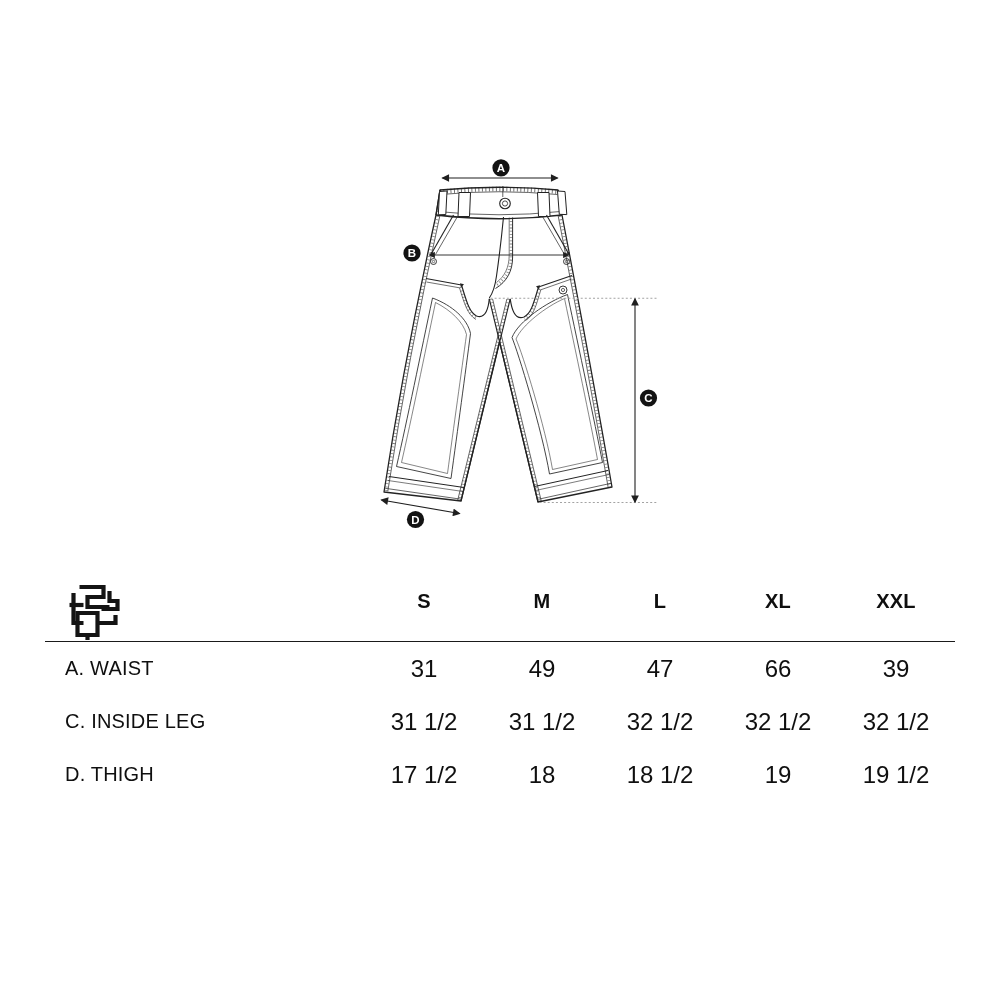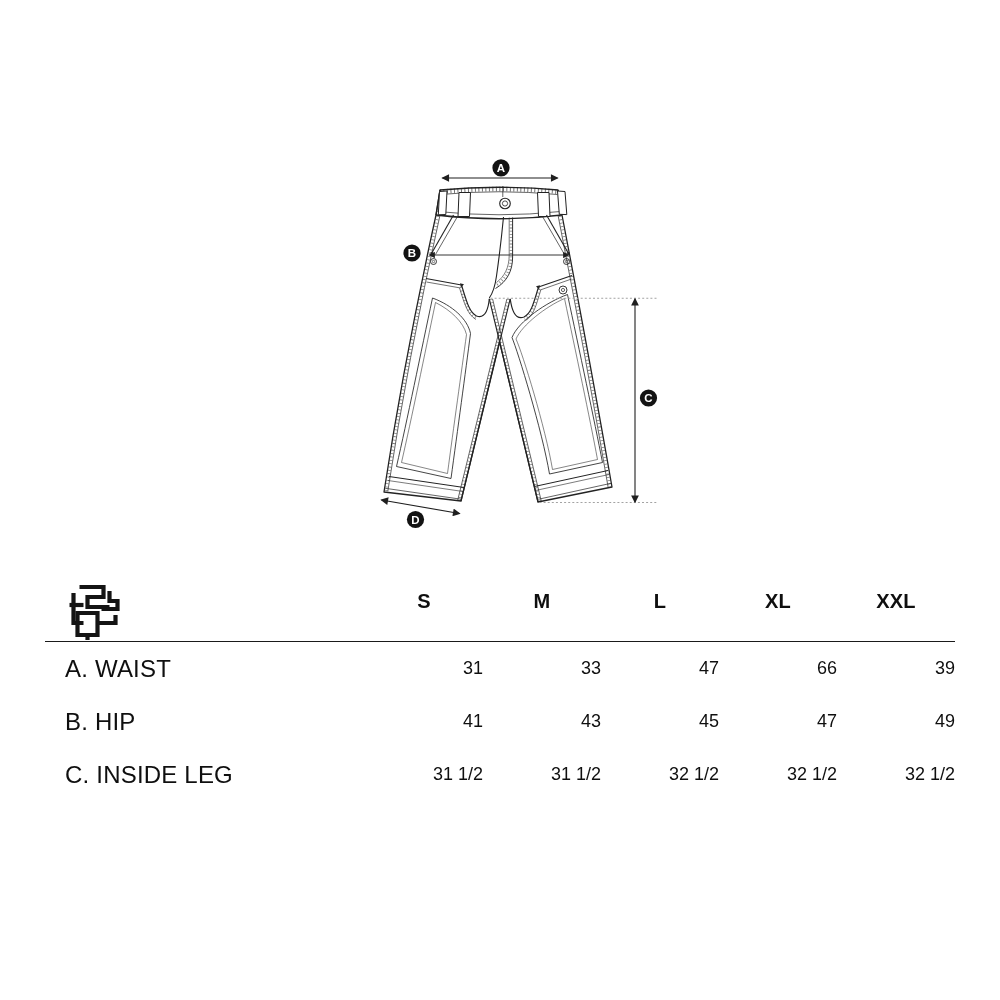--- a/index.html
+++ b/index.html
@@ -6,22 +6,22 @@
   .stage{position:relative;width:1000px;height:1000px;background:#ffffff;overflow:hidden;
          font-family:"Liberation Sans",sans-serif;color:#0f0f0f;}
   svg.pants{position:absolute;left:340px;top:140px;}
   .size-table{position:absolute;left:45px;top:562px;width:910px;}
   .size-table *{box-sizing:border-box;}
   .thead{display:flex;align-items:center;height:80px;border-bottom:1.6px solid #1a1a1a;}
   .logo-cell{width:320px;height:80px;display:flex;align-items:flex-end;}
   .logo-cell svg{margin-left:18px;margin-bottom:1px;}
   .hcell{width:118px;text-align:center;font-weight:700;font-size:20px;letter-spacing:.2px;}
   .trow{display:flex;align-items:center;height:53px;}
-  .lcell{width:320px;padding-left:20px;font-size:24px;letter-spacing:.2px;}
-  .vcell{width:118px;text-align:right;font-size:18px;}
+  .lcell{width:320px;padding-left:20px;font-size:20px;letter-spacing:.2px;}
+  .vcell{width:118px;text-align:center;font-size:24px;}
   .badge-letter{font-family:"Liberation Sans",sans-serif;font-weight:700;font-size:11.5px;fill:#ffffff;text-anchor:middle;}
 </style>
 </head>
 <body>
 
 <div class="stage">
 
   <svg class="pants" width="380" height="420" viewBox="0 0 380 420" fill="none" stroke-linecap="butt" stroke-linejoin="round">
     <defs>
       <marker id="ah" viewBox="0 0 10 10" refX="8.5" refY="5" markerWidth="9" markerHeight="7" orient="auto-start-reverse">
@@ -150,39 +150,39 @@
       <div class="hcell">S</div>
       <div class="hcell">M</div>
       <div class="hcell">L</div>
       <div class="hcell">XL</div>
       <div class="hcell">XXL</div>
     </div>
 
     <div class="trow">
       <div class="lcell">A. WAIST</div>
       <div class="vcell">31</div>
-      <div class="vcell">33</div>
+      <div class="vcell">49</div>
       <div class="vcell">47</div>
       <div class="vcell">66</div>
       <div class="vcell">39</div>
     </div>
 
-    <div class="trow">
-      <div class="lcell">B. HIP</div>
-      <div class="vcell">41</div>
-      <div class="vcell">43</div>
-      <div class="vcell">45</div>
-      <div class="vcell">47</div>
-      <div class="vcell">49</div>
-    </div>
 
     <div class="trow">
       <div class="lcell">C. INSIDE LEG</div>
       <div class="vcell">31 1/2</div>
       <div class="vcell">31 1/2</div>
       <div class="vcell">32 1/2</div>
       <div class="vcell">32 1/2</div>
       <div class="vcell">32 1/2</div>
     </div>
 
+    <div class="trow">
+      <div class="lcell">D. THIGH</div>
+      <div class="vcell">17 1/2</div>
+      <div class="vcell">18</div>
+      <div class="vcell">18 1/2</div>
+      <div class="vcell">19</div>
+      <div class="vcell">19 1/2</div>
+    </div>
 
   </div>
 </div>
 
 </body></html>

